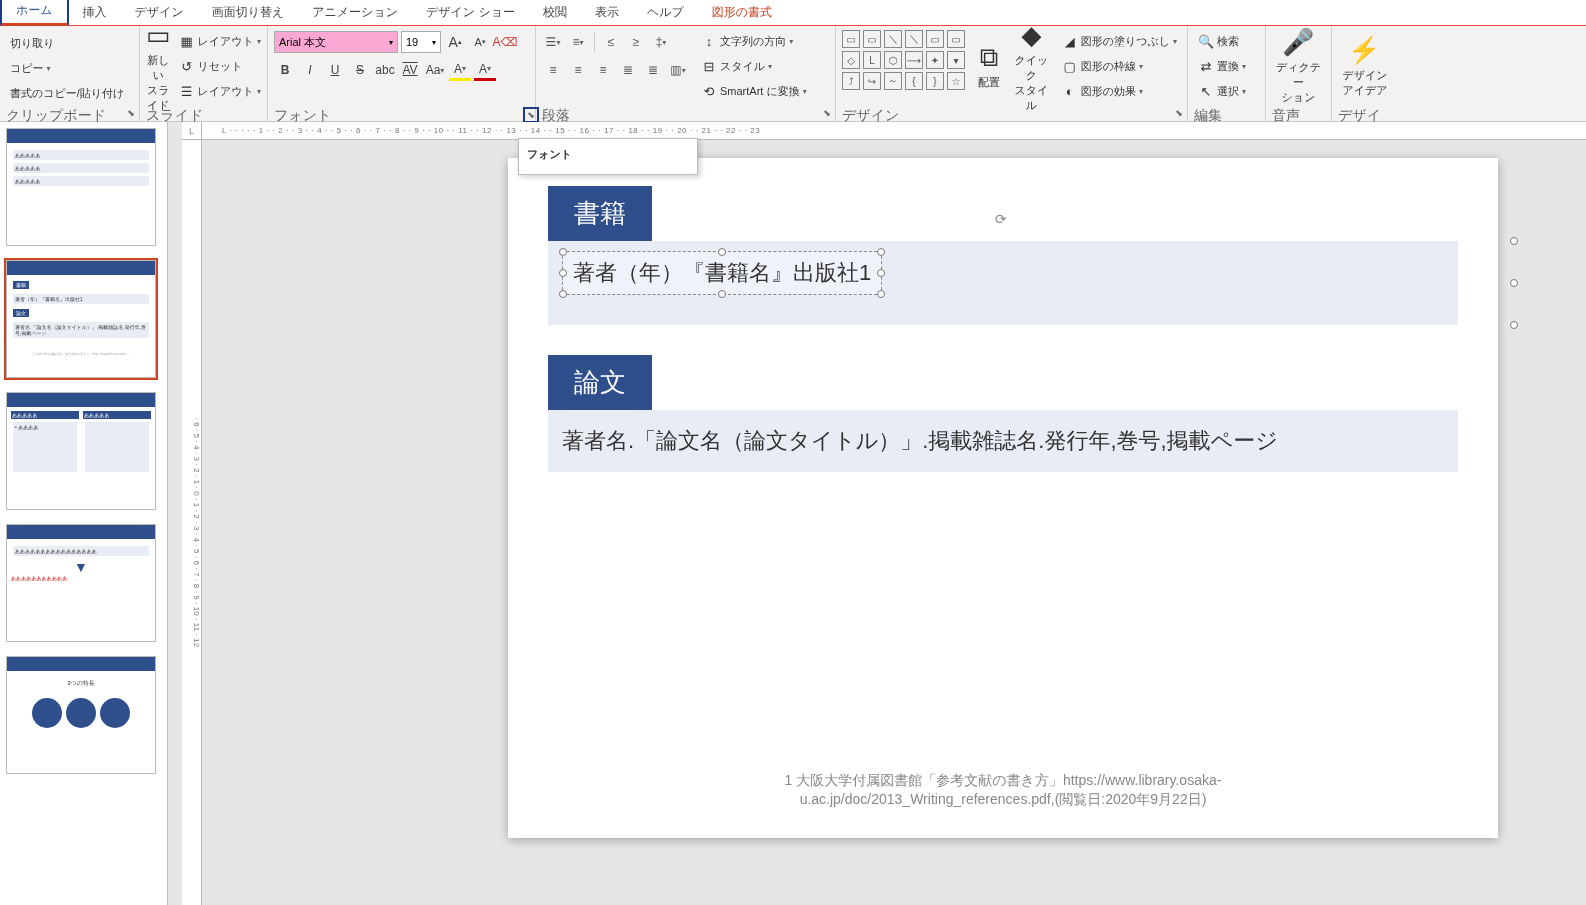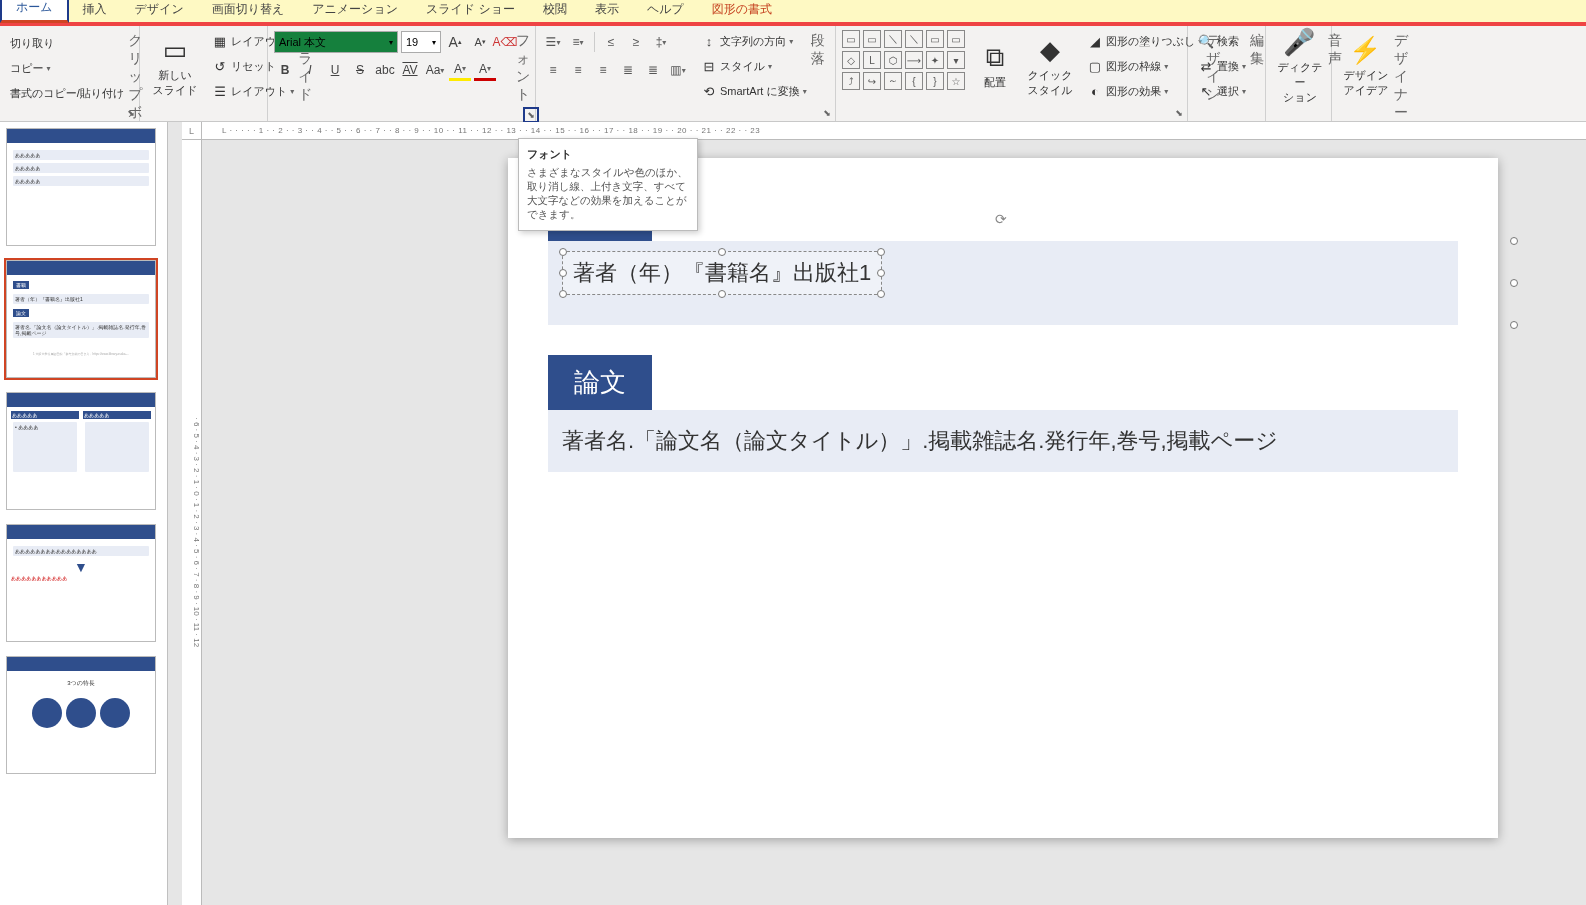--- a/index.html
+++ b/index.html
@@ -1,37 +1,37 @@
 <!DOCTYPE html>
 <html><head>
 <meta charset="utf-8">
 <style>
 * { margin: 0; padding: 0; box-sizing: border-box; font-family: "Yu Gothic UI", "Meiryo", sans-serif; }
 body { background: #e6e6e6; width: 1586px; height: 905px; overflow: hidden; position: relative; }
 
-.tabbar { height: 26px; background: #fef9c3; display: flex; align-items: flex-end; border-bottom: 4px solid #ef4444; padding-left: 0; }
+.tabbar { height: 26px; background: #ffffff; display: flex; align-items: flex-end; border-bottom: 1px solid #ef4444; padding-left: 0; }
 .tab { padding: 4px 14px; font-size: 12px; color: #444; cursor: pointer; }
 .tab.active { color: #2b579a; border: 2px solid #1e3a8a; border-bottom: 3px solid #d04423; background:#fff; position:relative; top:1px;}
 .tab.shape-format { color: #c43e1c; }
 
 .ribbon { height: 96px; background: #f3f2f1; display: flex; border-bottom: 1px solid #c8c8c8; }
-.ribbon-group { border-right: 1px solid #d0d0d0; display: flex; flex-direction: row; padding: 4px 20px 2px 6px; position: relative; }
+.ribbon-group { border-right: 1px solid #d0d0d0; display: flex; flex-direction: column; padding: 4px 6px 2px 6px; position: relative; }
 .ribbon-group-body { flex: 1; display: flex; align-items: flex-start; gap: 4px; }
 .ribbon-group-label { font-size: 14px; color: #666; text-align: left; padding-top: 2px; height: 14px; position:relative;}
 .dialog-launcher { position: absolute; right: 2px; bottom: 2px; width: 12px; height: 12px; font-size: 9px; color:#666; border:1px solid transparent; display:flex; align-items:center; justify-content:center;}
 .dialog-launcher.hl { border: 2px solid #1e3a8a; width:16px; height:16px; bottom:-2px; right:-4px;}
 
 .big-btn { display: flex; flex-direction: column; align-items: center; justify-content: center; width: 58px; height: 72px; font-size: 11px; color:#333; gap:2px;}
 .big-btn .icon { font-size: 26px; }
 .small-row { display: flex; flex-direction: column; gap: 3px; font-size: 11px; color: #333; }
 .small-btn { display: flex; align-items: center; gap: 3px; height: 22px; padding: 0 4px; white-space: nowrap; }
 .small-btn .icon { font-size: 13px; width:16px; text-align:center; }
 
 .font-row { display: flex; align-items: center; gap: 3px; height: 24px; }
-.font-name { width: 124px; height: 22px; border: 1px solid #ababab; background: #15803d; font-size: 11px; padding: 2px 4px; display:flex; align-items:center; justify-content:space-between;}
+.font-name { width: 124px; height: 22px; border: 1px solid #ababab; background: #f9a8d4; font-size: 11px; padding: 2px 4px; display:flex; align-items:center; justify-content:space-between;}
 .font-size { width: 40px; height: 22px; border: 1px solid #ababab; background: #fff; font-size: 11px; padding: 2px 4px; display:flex; align-items:center; justify-content:space-between;}
 .mini { width: 22px; height: 22px; display: flex; align-items: center; justify-content: center; font-size: 12px; color:#444; font-family: "Segoe UI", sans-serif;}
 .mini.b{font-weight:bold;} .mini.i{font-style:italic;} .mini.u{text-decoration:underline;} .mini.s{text-decoration:line-through;}
 
 .para-btn { width:22px; height:22px; display:flex; align-items:center; justify-content:center; font-size:12px; color:#555;}
 .vert-sep{width:1px;height:20px;background:#ccc;margin:0 2px;}
 
 .shapes-gallery { display:grid; grid-template-columns: repeat(6, 18px); grid-template-rows: repeat(3, 18px); gap:3px; }
 .shapes-gallery div{ width:18px;height:18px;border:1px solid #888; font-size:10px; display:flex;align-items:center;justify-content:center; color:#555;}
 
@@ -65,21 +65,21 @@
 </style>
 </head>
 <body>
 
 <div class="tabbar">
   <div class="tab active">ホーム</div>
   <div class="tab">挿入</div>
   <div class="tab">デザイン</div>
   <div class="tab">画面切り替え</div>
   <div class="tab">アニメーション</div>
-  <div class="tab">スライド ショー</div>
+  <div class="tab">デザイン ショー</div>
   <div class="tab">校閲</div>
   <div class="tab">表示</div>
   <div class="tab">ヘルプ</div>
   <div class="tab shape-format">図形の書式</div>
 </div>
 
 <div class="ribbon">
 
   <div class="ribbon-group" style="width:140px;">
     <div class="ribbon-group-body">
@@ -284,21 +284,20 @@
         <span style="white-space:pre-line;text-align:center;">デザイン
 アイデア</span>
       </div>
     </div>
     <div class="ribbon-group-label">デザイナー</div>
   </div>
 </div>
 
 <div class="tooltip">
   <div class="ttitle">フォント</div>
-  <div>さまざまなスタイルや色のほか、取り消し線、上付き文字、すべて大文字などの効果を加えることができます。</div>
 </div>
 
 <div class="editor">
   <div class="thumbs">
     <div class="thumb">
       <div class="tbar"></div>
       <div class="tbody">
         <div class="box">あああああ</div>
         <div class="box">あああああ</div>
         <div class="box">あああああ</div>
@@ -371,15 +370,19 @@
           </div>
           <div class="sel-handle" style="top:-4px;right:-60px;"></div>
           <div class="sel-handle" style="top:50%;margin-top:-4px;right:-60px;"></div>
           <div class="sel-handle" style="bottom:-4px;right:-60px;"></div>
         </div>
 
         <div style="height:30px;"></div>
         <div class="tag">論文</div>
         <div class="block">著者名.「論文名（論文タイトル）」.掲載雑誌名.発行年,巻号,掲載ページ</div>
       </div>
+      <div class="footnote">
+        <div>1 大阪大学付属図書館「参考文献の書き方」https://www.library.osaka-</div>
+        <div>u.ac.jp/doc/2013_Writing_references.pdf,(閲覧日:2020年9月22日)</div>
+      </div>
     </div>
   </div>
 </div>
 
 </body></html>

